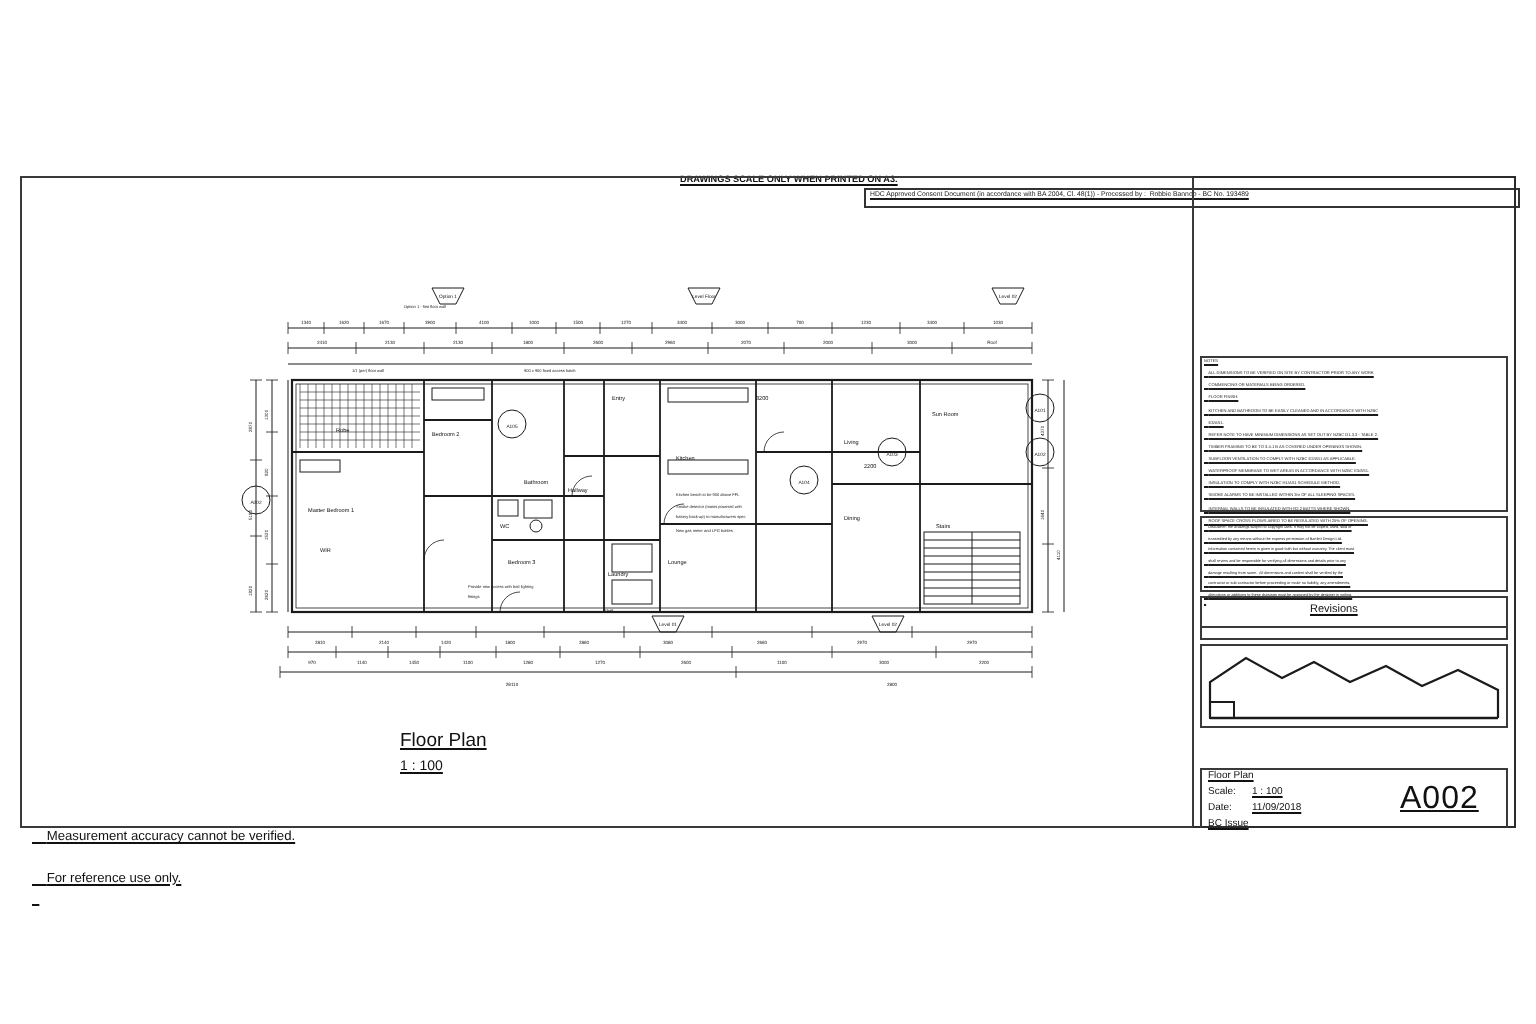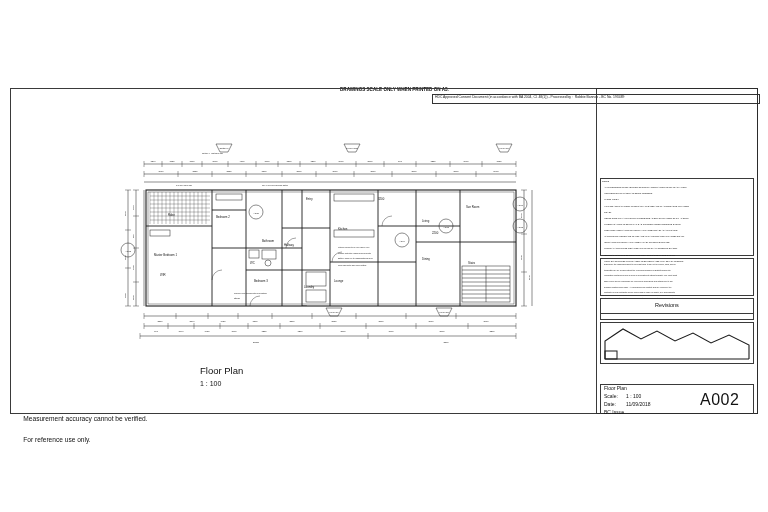--- a/index.html
+++ b/index.html
@@ -20,21 +20,21 @@
   
   #right-col{left:596px;top:88px;width:162px;height:326px;border-left:1px solid #3a3a3a;}
   #notes-box{left:600px;top:178px;width:154px;height:78px;border:1px solid #3a3a3a;}
   #disclaimer-box{left:600px;top:258px;width:154px;height:38px;border:1px solid #3a3a3a;}
   #revisions-box{left:600px;top:298px;width:154px;height:16px;border:1px solid #3a3a3a;}
   #revisions-body{left:600px;top:314px;width:154px;height:6px;border:1px solid #3a3a3a;border-top:none;}
   #logo-box{left:600px;top:322px;width:154px;height:42px;border:1px solid #3a3a3a;}
   #titleinfo-box{left:600px;top:384px;width:154px;height:30px;border:1px solid #3a3a3a;border-bottom:none;}
 
   
-  .t{position:absolute;color:#1a1a1a;white-space:pre;line-height:1.05;}
+  .t{position:absolute;color:#1a1a1a;white-space:pre;line-height:1.05;text-decoration:underline;}
 
   
   #scale-note{left:340px;top:88px;font-size:4.6px;font-weight:bold;color:#111;}
   #approval-strip{
     position:absolute;left:432px;top:94px;width:326px;height:8px;
     border:1px solid #333;background:#fff;
   }
   #approval-text{left:435px;top:95.5px;font-size:3.4px;}
 
   

